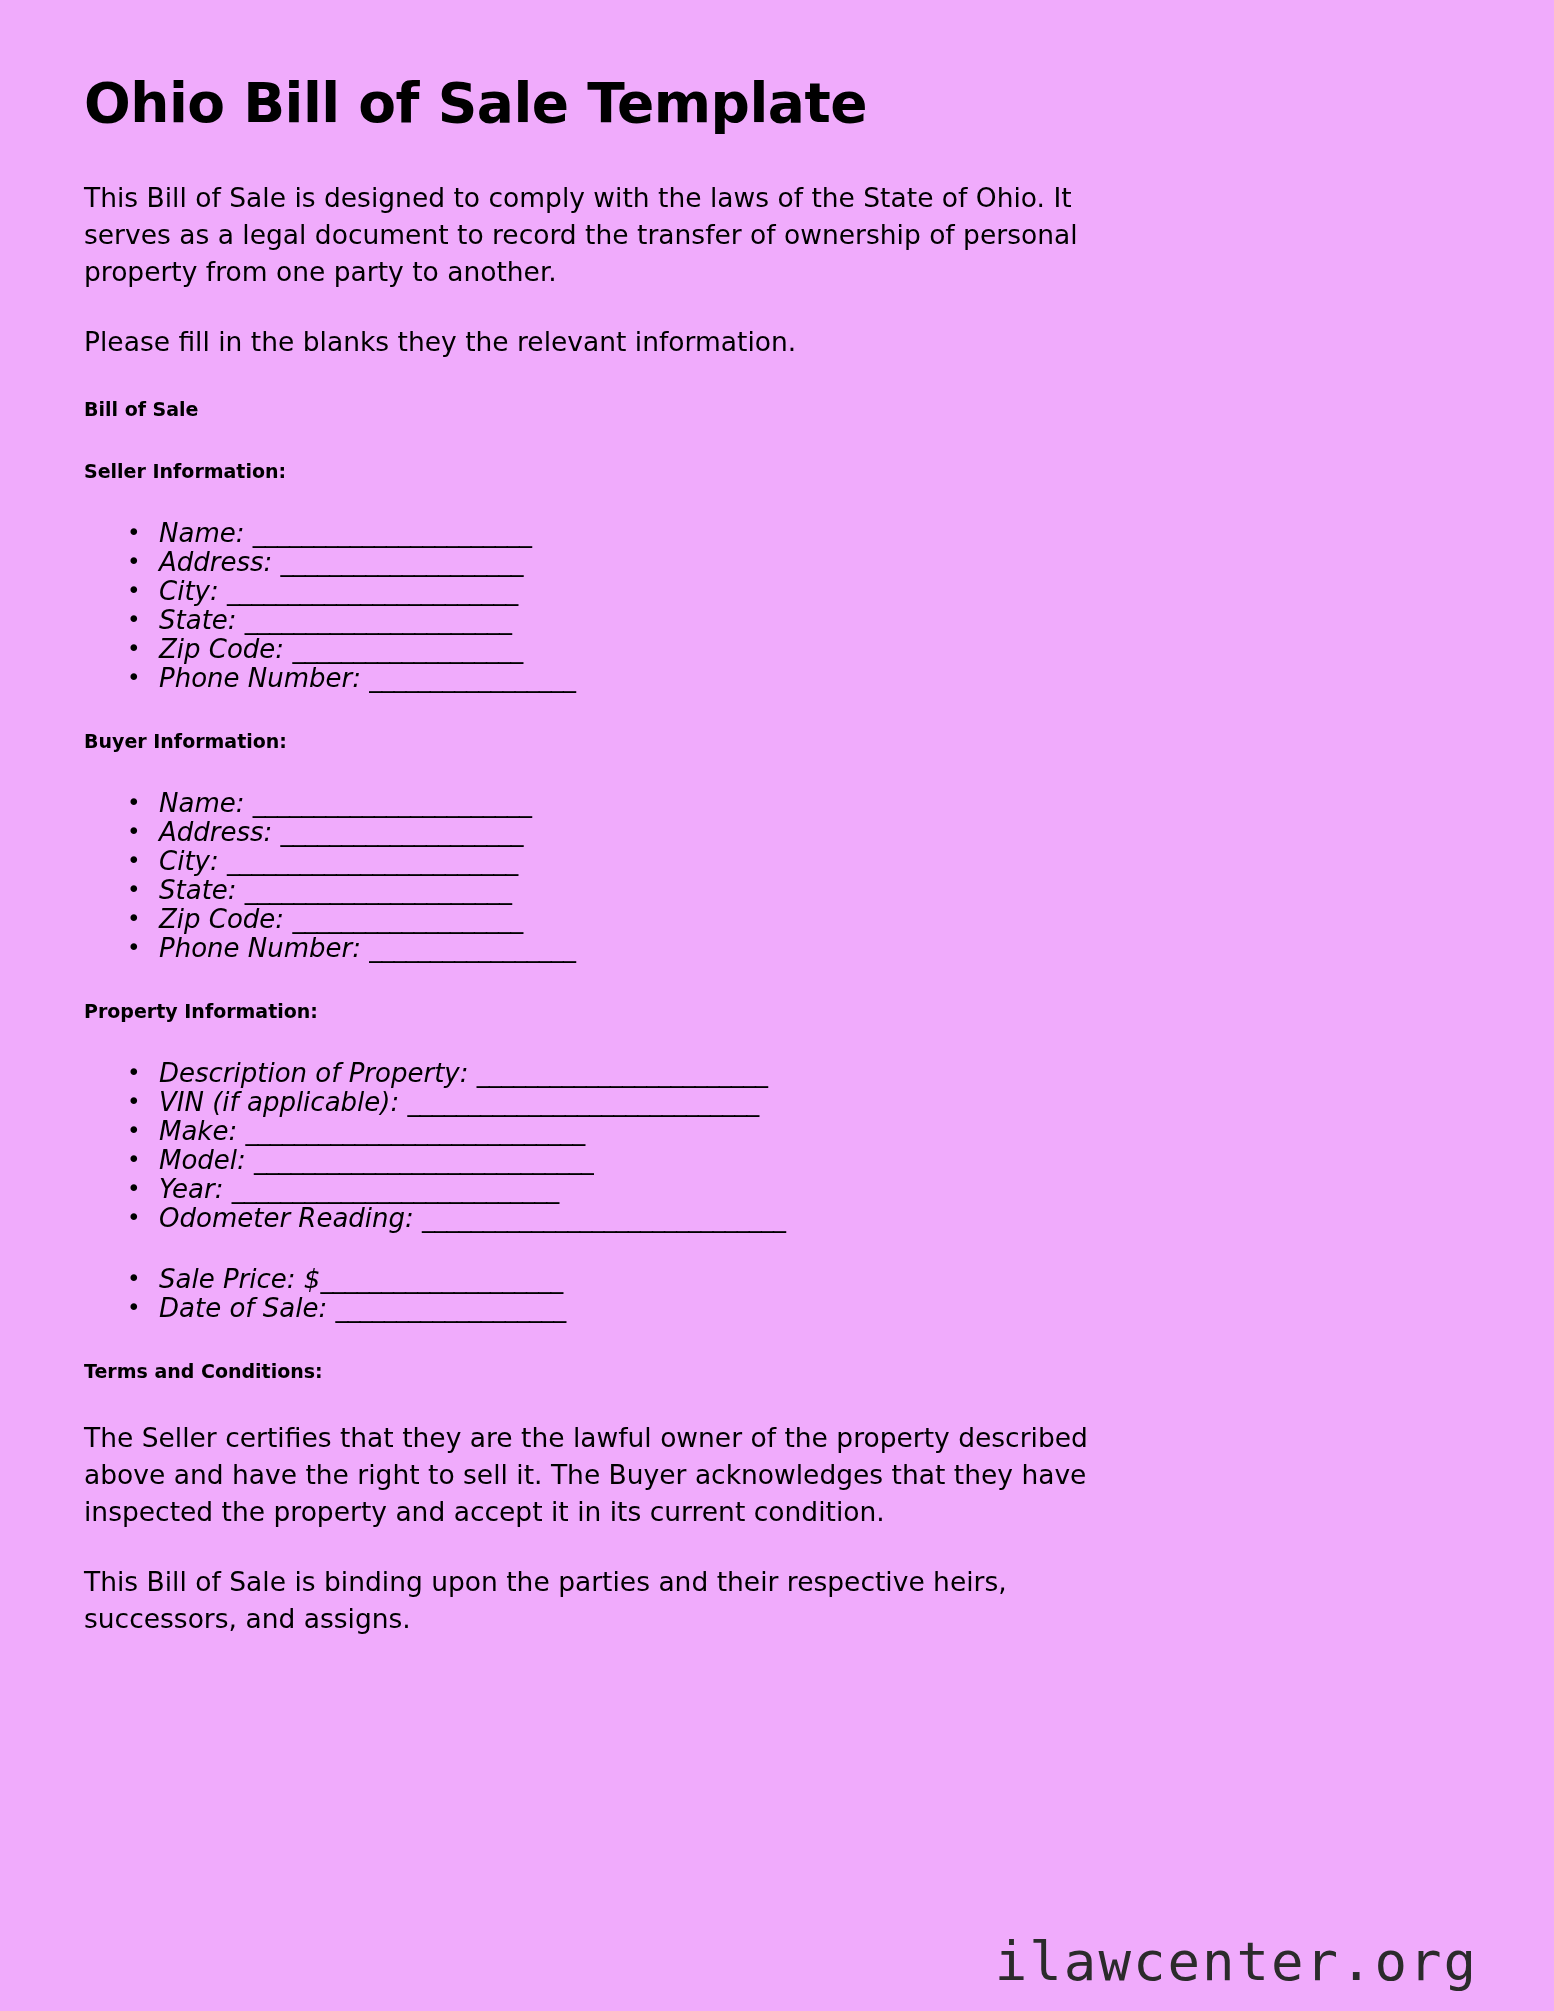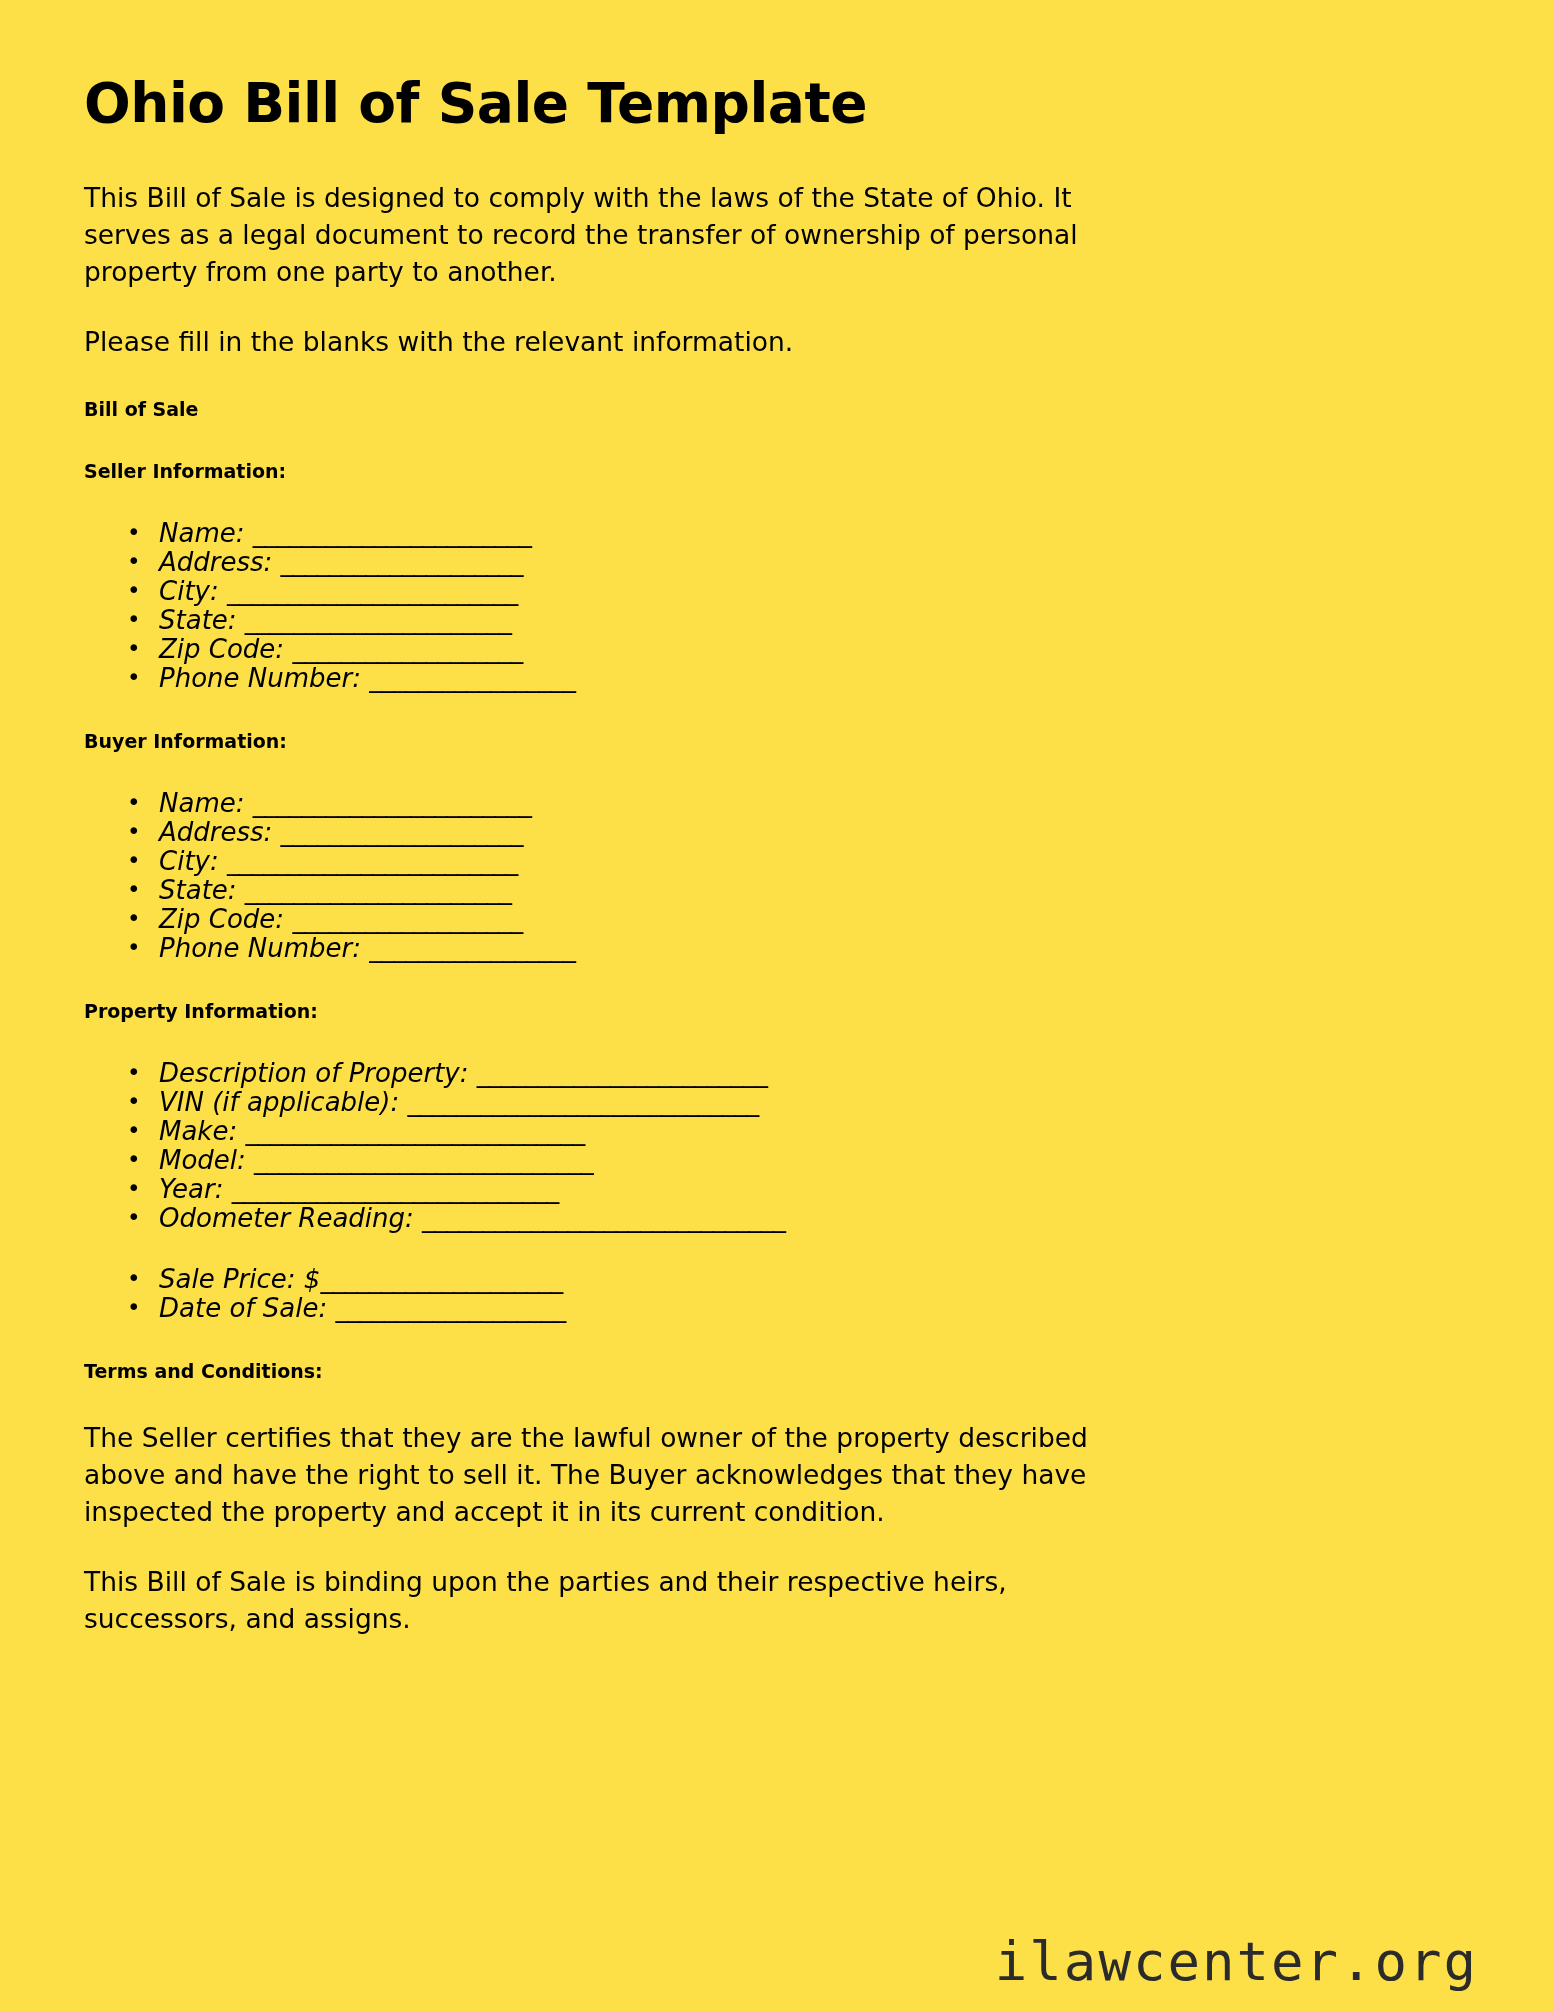--- a/index.html
+++ b/index.html
@@ -14,21 +14,21 @@
     position: relative;
     font-family: "DejaVu Sans", sans-serif;
     color: #000000;
     overflow: hidden;
   }
   .page {
     position: absolute;
     top: 0; left: 0;
     width: 1554px;
     height: 2011px;
-    background: #fde047;
+    background: #f0abfc;
     box-sizing: border-box;
     padding: 74px 84px 17px 84px;
   }
 
   
   .doc-title {
     font-size: 55px;
     font-weight: bold;
     letter-spacing: -0.5px;
     line-height: 1.08;
@@ -97,21 +97,21 @@
 </style>
 </head>
 <body>
 
 <div class="page">
 
   <h1 class="doc-title">Ohio Bill of Sale Template</h1>
 
   <p class="para">This Bill of Sale is designed to comply with the laws of the State of Ohio. It serves as a legal document to record the transfer of ownership of personal property from one party to another.</p>
 
-  <p class="para">Please fill in the blanks with the relevant information.</p>
+  <p class="para">Please fill in the blanks they the relevant information.</p>
 
   <div class="heading">Bill of Sale</div>
 
   <div class="heading sub">Seller Information:</div>
   <ul class="fields">
     <li><span>Name: </span><span class="blank">_______________________</span></li>
     <li><span>Address: </span><span class="blank">____________________</span></li>
     <li><span>City: </span><span class="blank">________________________</span></li>
     <li><span>State: </span><span class="blank">______________________</span></li>
     <li><span>Zip Code: </span><span class="blank">___________________</span></li>

